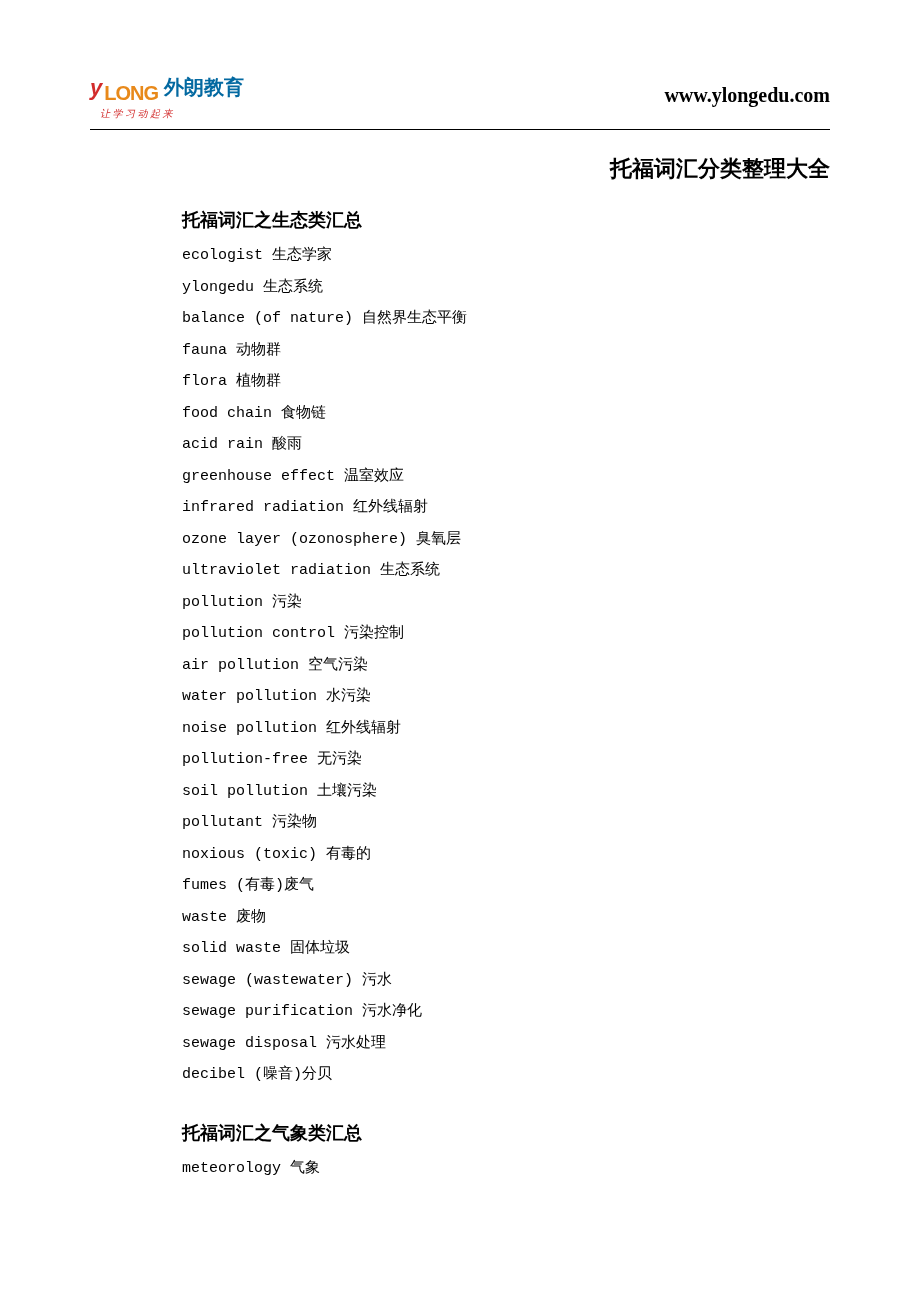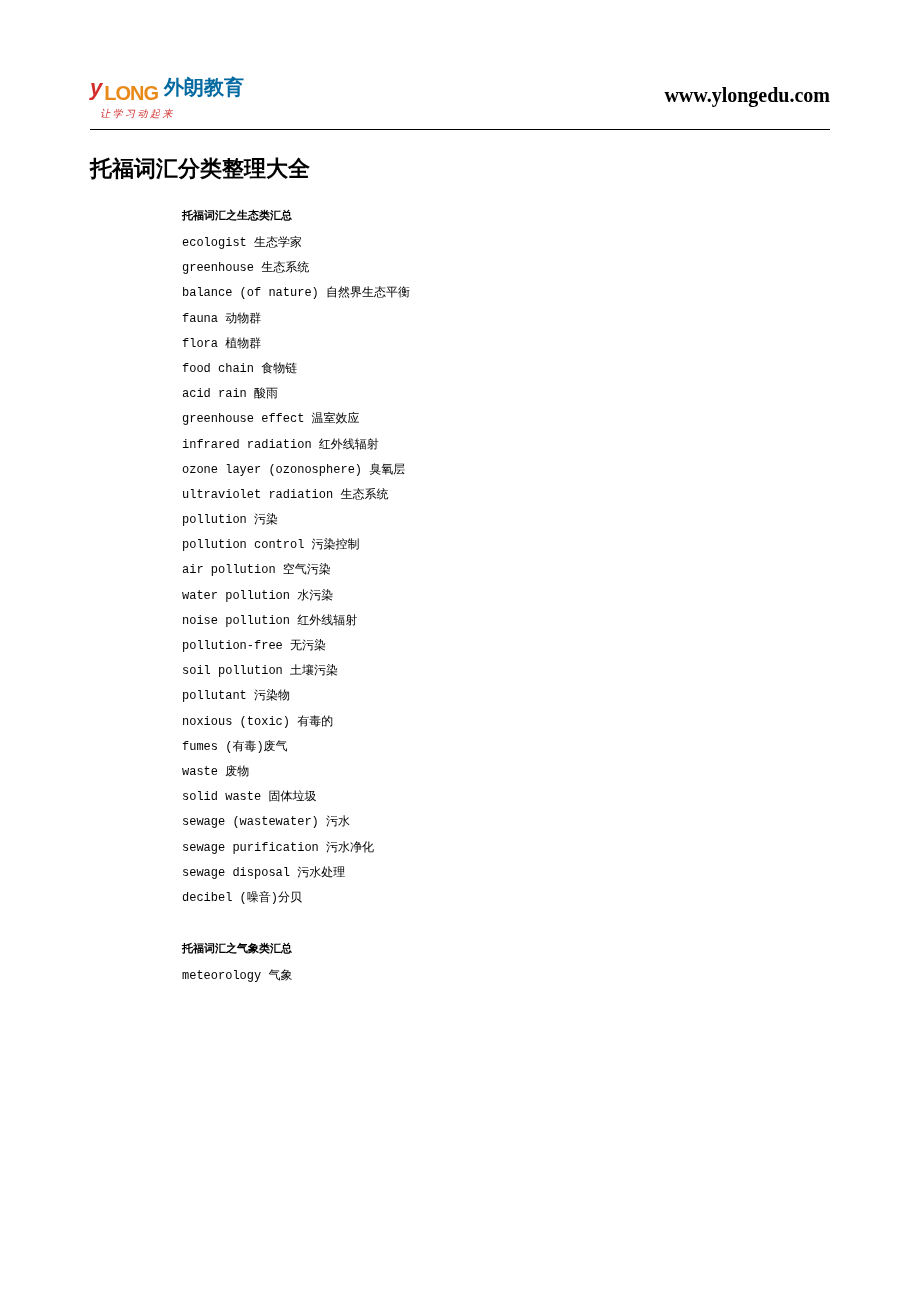--- a/index.html
+++ b/index.html
@@ -61,38 +61,38 @@
       font-weight: bold;
       color: #000000;
     }
     .divider {
       border: none;
       border-top: 1.5px solid #000000;
       margin-top: 8px;
       margin-bottom: 24px;
     }
     .title {
-      text-align: left;
+      text-align: right;
       font-size: 22px;
       font-weight: bold;
       font-family: "SimSun", "宋体", serif;
       margin-bottom: 24px;
     }
     .content {
       padding-left: 92px;
     }
     .section-heading {
-      font-size: 11px;
+      font-size: 18px;
       font-weight: bold;
       font-family: Liberation Mono, monospace;
       margin-top: 10px;
       margin-bottom: 8px;
     }
     .vocab-entry {
-      font-size: 12px;
+      font-size: 15px;
       line-height: 2.1;
       font-family: "SimSun", "宋体", "Courier New", monospace;
       white-space: pre;
     }
     .section-block {
       margin-bottom: 30px;
     }
     .logo-icon {
       font-family: Arial, sans-serif;
       font-weight: 900;
@@ -119,21 +119,21 @@
   </div>
 
   <hr class="divider">
 
   <h1 class="title">托福词汇分类整理大全</h1>
 
   <div class="content">
     <div class="section-block">
       <div class="section-heading">托福词汇之生态类汇总</div>
       <div class="vocab-entry">ecologist 生态学家</div>
-      <div class="vocab-entry">greenhouse 生态系统</div>
+      <div class="vocab-entry">ylongedu 生态系统</div>
       <div class="vocab-entry">balance (of nature) 自然界生态平衡</div>
       <div class="vocab-entry">fauna 动物群</div>
       <div class="vocab-entry">flora 植物群</div>
       <div class="vocab-entry">food chain 食物链</div>
       <div class="vocab-entry">acid rain 酸雨</div>
       <div class="vocab-entry">greenhouse effect 温室效应</div>
       <div class="vocab-entry">infrared radiation 红外线辐射</div>
       <div class="vocab-entry">ozone layer (ozonosphere) 臭氧层</div>
       <div class="vocab-entry">ultraviolet radiation 生态系统</div>
       <div class="vocab-entry">pollution 污染</div>

